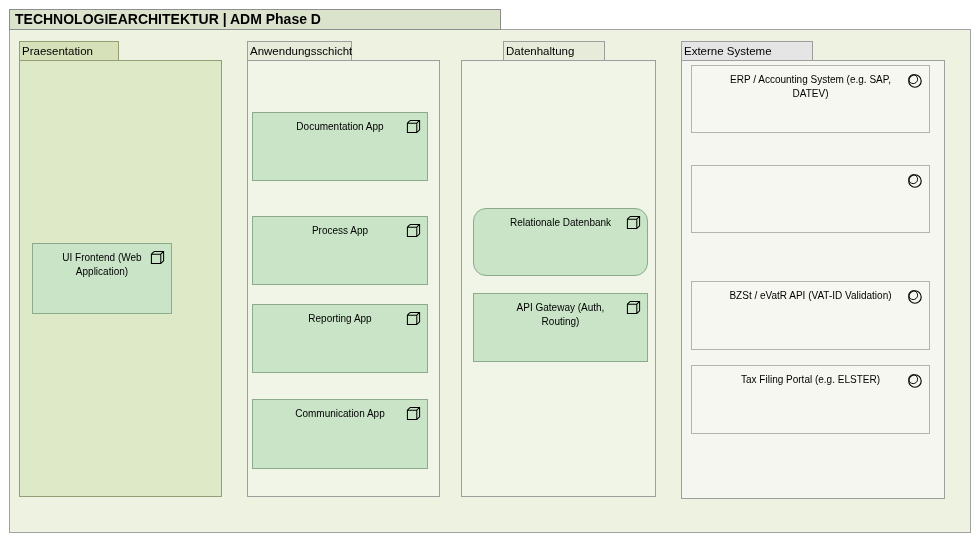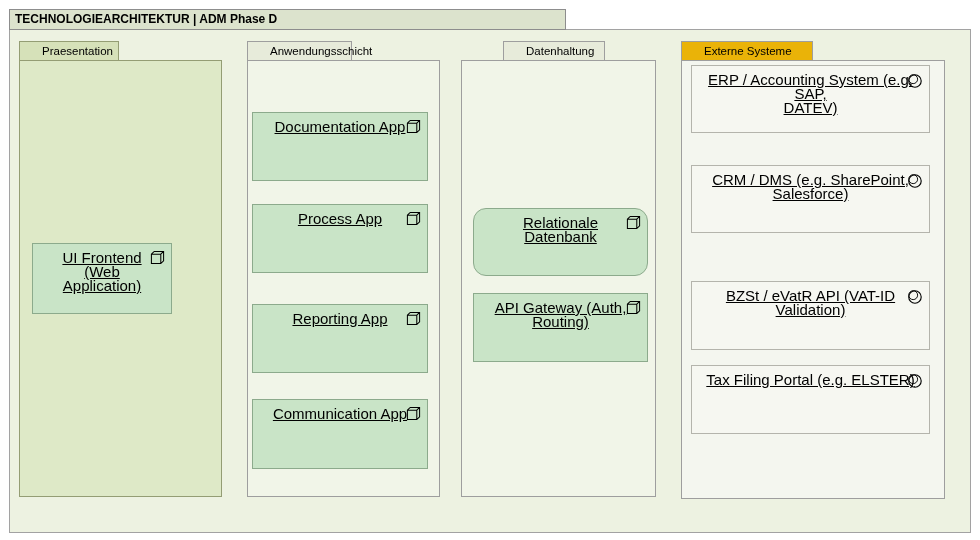--- a/index.html
+++ b/index.html
@@ -5,44 +5,44 @@
   html,body{margin:0;padding:0;background:#ffffff;}
   .canvas{
     position:relative;width:980px;height:540px;background:#ffffff;
     font-family:"Liberation Sans", sans-serif;color:#000;overflow:hidden;
   }
   .frame{
     position:absolute;left:9px;top:29px;width:962px;height:504px;
     background:#edf2e1;border:1px solid #a2a2a2;box-sizing:border-box;
   }
   .title-tab{
-    position:absolute;left:9px;top:9px;width:557px;height:21px;
+    position:absolute;left:9px;top:9px;width:492px;height:21px;
     background:#dce3cd;border:1px solid #8d8d8d;box-sizing:border-box;
-    font-size:12px;font-weight:600;line-height:19px;padding-left:5px;z-index:3;
+    font-size:14px;font-weight:600;line-height:19px;padding-left:5px;z-index:3;
   }
   .gtab{
     position:absolute;height:20px;border:1px solid #9e9e9e;box-sizing:border-box;
-    background:#e7ebda;font-size:11.5px;line-height:18px;padding-left:22px;z-index:2;
+    background:#e7ebda;font-size:11.5px;line-height:18px;padding-left:2px;z-index:2;
   }
   .gbody{
     position:absolute;border:1px solid #9e9e9e;box-sizing:border-box;z-index:1;
   }
   .gtab.praes{background:#d6e1b9;border-color:#949d74;}
   .gbody.praes{background:#dee9c7;border-color:#949d74;}
   .gbody.appdata{background:#f1f5e8;}
-  .gtab.ext{background:#eab308;}
+  .gtab.ext{background:#e5e5e5;}
   .gbody.ext{background:#f4f6ef;}
   .node{
     position:absolute;box-sizing:border-box;z-index:4;
     background:#c9e4c7;border:1px solid #8caa8c;
   }
   .node.ext{background:#f6f7f1;border:1px solid #b4b4ac;}
   .node .lbl{
     position:absolute;left:0;right:0;top:7px;text-align:center;
-    font-size:15px;line-height:14px;white-space:pre-line;padding:0 14px;text-decoration:underline;
+    font-size:10px;line-height:14px;white-space:pre-line;padding:0 14px;
   }
   .node .icon{position:absolute;top:6px;right:6px;}
 </style>
 </head>
 <body>
 
 <div class="canvas">
 
   <div class="frame"></div>
   <div class="title-tab">
@@ -77,21 +77,21 @@
     </svg>
   </div>
 
   <div class="node" style="left:252px;top:112px;width:176px;height:69px;">
     <span class="lbl">Documentation App</span>
     <svg class="icon" width="15" height="15" viewBox="0 0 16 16">
       <path d="M1.5 4.5 L4.5 1.5 L14.5 1.5 L14.5 11.5 L11.5 14.5 L1.5 14.5 Z M1.5 4.5 L11.5 4.5 L11.5 14.5 M11.5 4.5 L14.5 1.5" fill="none" stroke="#000" stroke-width="1.1"></path>
     </svg>
   </div>
 
-  <div class="node" style="left:252px;top:204px;width:176px;height:69px;">
+  <div class="node" style="left:252px;top:216px;width:176px;height:69px;">
     <span class="lbl">Process App</span>
     <svg class="icon" width="15" height="15" viewBox="0 0 16 16">
       <path d="M1.5 4.5 L4.5 1.5 L14.5 1.5 L14.5 11.5 L11.5 14.5 L1.5 14.5 Z M1.5 4.5 L11.5 4.5 L11.5 14.5 M11.5 4.5 L14.5 1.5" fill="none" stroke="#000" stroke-width="1.1"></path>
     </svg>
   </div>
 
   <div class="node" style="left:252px;top:304px;width:176px;height:69px;">
     <span class="lbl">Reporting App</span>
     <svg class="icon" width="15" height="15" viewBox="0 0 16 16">
       <path d="M1.5 4.5 L4.5 1.5 L14.5 1.5 L14.5 11.5 L11.5 14.5 L1.5 14.5 Z M1.5 4.5 L11.5 4.5 L11.5 14.5 M11.5 4.5 L14.5 1.5" fill="none" stroke="#000" stroke-width="1.1"></path>
@@ -123,22 +123,20 @@
   <div class="node ext" style="left:691px;top:65px;width:239px;height:68px;">
     <span class="lbl">ERP / Accounting System (e.g. SAP,
 DATEV)</span>
     <svg class="icon" width="17" height="17" viewBox="0 0 18 18">
       <circle cx="9.5" cy="9.5" r="6.6" fill="none" stroke="#000" stroke-width="1.2"></circle>
       <circle cx="7.6" cy="7.6" r="4.7" fill="none" stroke="#000" stroke-width="1"></circle>
     </svg>
   </div>
 
   <div class="node ext" style="left:691px;top:165px;width:239px;height:68px;">
-    <span class="lbl">CRM / DMS (e.g. SharePoint,
-Salesforce)</span>
     <svg class="icon" width="17" height="17" viewBox="0 0 18 18">
       <circle cx="9.5" cy="9.5" r="6.6" fill="none" stroke="#000" stroke-width="1.2"></circle>
       <circle cx="7.6" cy="7.6" r="4.7" fill="none" stroke="#000" stroke-width="1"></circle>
     </svg>
   </div>
 
   <div class="node ext" style="left:691px;top:264px;width:239px;height:69px;margin-top:17px;">
     <span class="lbl">BZSt / eVatR API (VAT-ID Validation)</span>
     <svg class="icon" width="17" height="17" viewBox="0 0 18 18">
       <circle cx="9.5" cy="9.5" r="6.6" fill="none" stroke="#000" stroke-width="1.2"></circle>

